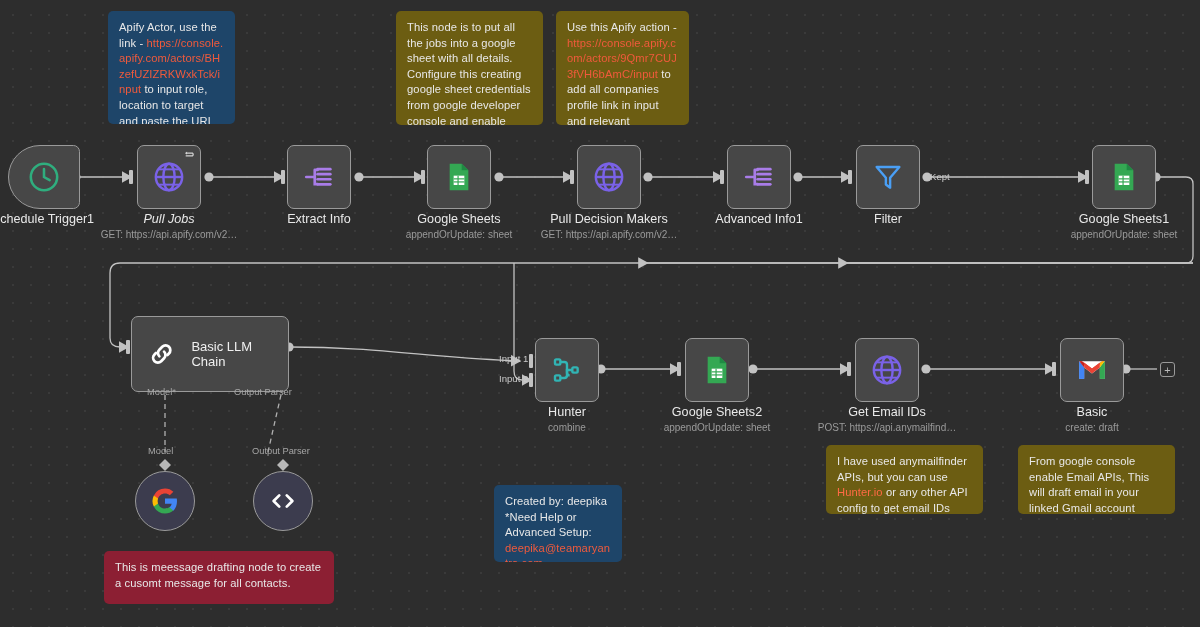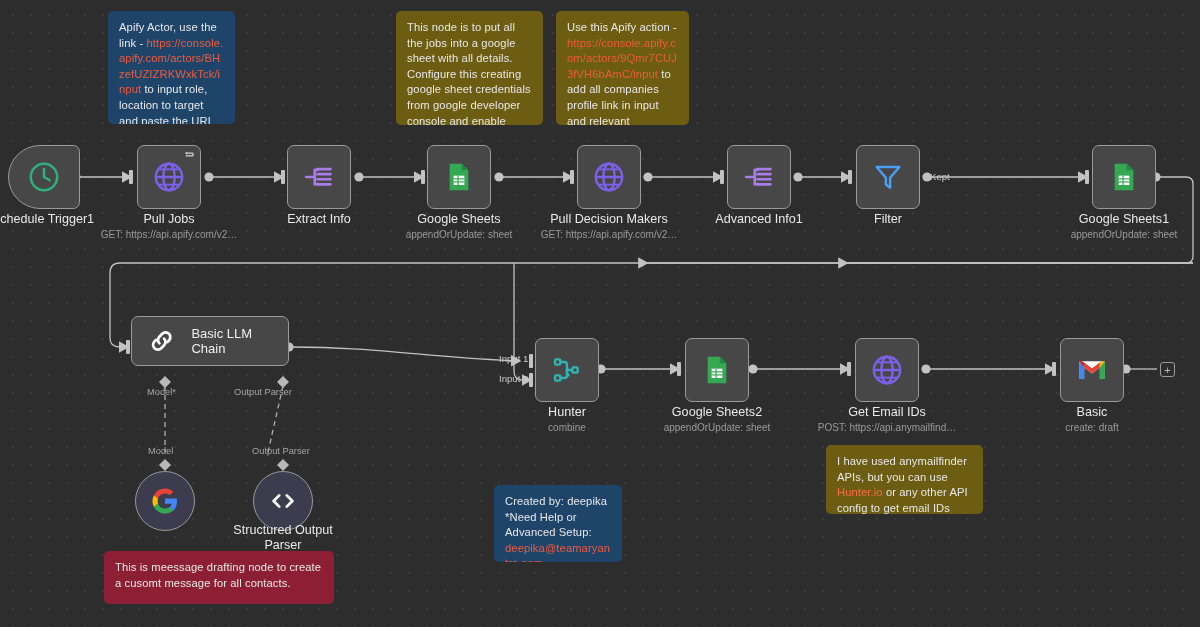--- a/index.html
+++ b/index.html
@@ -45,21 +45,21 @@
     background: #474747;
     border: 1.4px solid #9a9a9a;
     border-radius: 7px;
     display: flex; align-items: center; justify-content: center;
   }
   .node.trigger {
     width: 72px;
     border-radius: 34px 7px 7px 34px;
   }
   .node.wide {
-    width: 158px; height: 50px;
+    width: 158px; height: 76px;
     justify-content: flex-start;
     padding-left: 14px;
     gap: 14px;
   }
   .node.wide .wide-label {
     font-size: 13px; color: #efefef;
   }
   .node.circle {
     width: 60px; height: 60px;
     border-radius: 50%;
@@ -214,20 +214,23 @@
   <div class="sticky blue" style="left:494px; top:485px; width:128px; height:77px;">
     <div>Created by: deepika</div>
     <div>*Need Help or Advanced Setup:</div>
     <div class="lnk">deepika@teamaryantra.com</div>
   </div>
 
   <div class="sticky olive" style="left:826px; top:445px; width:157px; height:69px;">
     <span>I have used anymailfinder APIs, but you can use </span><span class="lnk2">Hunter.io</span><span> or any other API config to get email IDs</span>
   </div>
 
+  <div class="sticky olive" style="left:1018px; top:445px; width:157px; height:69px;">
+    <span>From google console enable Email APIs, This will draft email in your linked Gmail account</span>
+  </div>
 
   <div class="sticky maroon" style="left:104px; top:551px; width:230px; height:53px;">
     <span>This is meessage drafting node to create a cusomt message for all contacts.</span>
   </div>
 
   <div class="node trigger" style="left:8px; top:145px;">
     <svg class="ic" width="34" height="34" viewBox="0 0 24 24">
       <circle cx="12" cy="12" r="9.3" fill="none" stroke="#2fae7e" stroke-width="1.8"></circle>
       <path d="M12 6.3 V12 L16 14.2" fill="none" stroke="#2fae7e" stroke-width="1.8" stroke-linecap="round"></path>
     </svg>
@@ -242,21 +245,21 @@
       <line x1="4.3" y1="6.6" x2="19.7" y2="6.6" stroke="#7a62e8" stroke-width="1.4"></line>
       <line x1="4.3" y1="17.4" x2="19.7" y2="17.4" stroke="#7a62e8" stroke-width="1.4"></line>
     </svg>
     <span class="retrybadge">
       <svg width="12" height="11" viewBox="0 0 14 12">
         <path d="M2 4.5 h8 a2 2 0 0 1 0 3 h-8" fill="none" stroke="#d3d3d3" stroke-width="1.5"></path>
         <path d="M3.6 2.6 L1.4 4.5 L3.6 6.3 Z" fill="#d3d3d3"></path>
       </svg>
     </span>
   </div>
-  <div class="caption" style="left:109px; top:212px; width:120px;">Pull Jobs</div>
+  <div class="caption" style="left:109px; top:212px; width:120px;font-style:italic;">Pull Jobs</div>
   <div class="subcaption" style="left:89px; top:228px; width:160px;">GET: https://api.apify.com/v2…</div>
 
   <div class="node" style="left:287px; top:145px;">
     <svg class="ic" width="34" height="34" viewBox="0 0 24 24">
       <g stroke="#a97ce8" stroke-width="1.9" fill="none" stroke-linecap="round">
         <line x1="3" y1="12" x2="9" y2="12"></line>
         <path d="M9 7 Q9 7 11 7 M9 12 V7 M9 12 V17 Q9 17 11 17"></path>
         <line x1="11" y1="6.5" x2="20" y2="6.5"></line>
         <line x1="11" y1="10" x2="20" y2="10"></line>
         <line x1="11" y1="13.6" x2="20" y2="13.6"></line>
@@ -354,21 +357,20 @@
 
   <div class="diamondlabel" style="left:252px; top:446px;">Output Parser</div>
   <div class="node circle" style="left:253px; top:471px;">
     <svg class="ic" width="30" height="30" viewBox="0 0 24 24">
       <g fill="none" stroke="#ffffff" stroke-width="2.2" stroke-linecap="round" stroke-linejoin="round">
         <path d="M9 7.5 L4.5 12 L9 16.5"></path>
         <path d="M15 7.5 L19.5 12 L15 16.5"></path>
       </g>
     </svg>
   </div>
-  <div class="caption wrap" style="left:218px; top:523px; width:130px;">Structured Output Parser</div>
 
   <div class="portlabel" style="left:499px; top:353px;">Input 1</div>
   <div class="portlabel" style="left:499px; top:373px;">Input 2</div>
   <div class="node" style="left:535px; top:338px;">
     <svg class="ic" width="32" height="32" viewBox="0 0 24 24">
       <g fill="none" stroke="#31b4b4" stroke-width="1.8">
         <rect x="3" y="4" width="4" height="4" rx="1"></rect>
         <rect x="3" y="16" width="4" height="4" rx="1"></rect>
         <rect x="16" y="10" width="4" height="4" rx="1"></rect>
         <path d="M7 6 h3 a2 2 0 0 1 2 2 v6 a2 2 0 0 0 2 2 h-2"></path>

